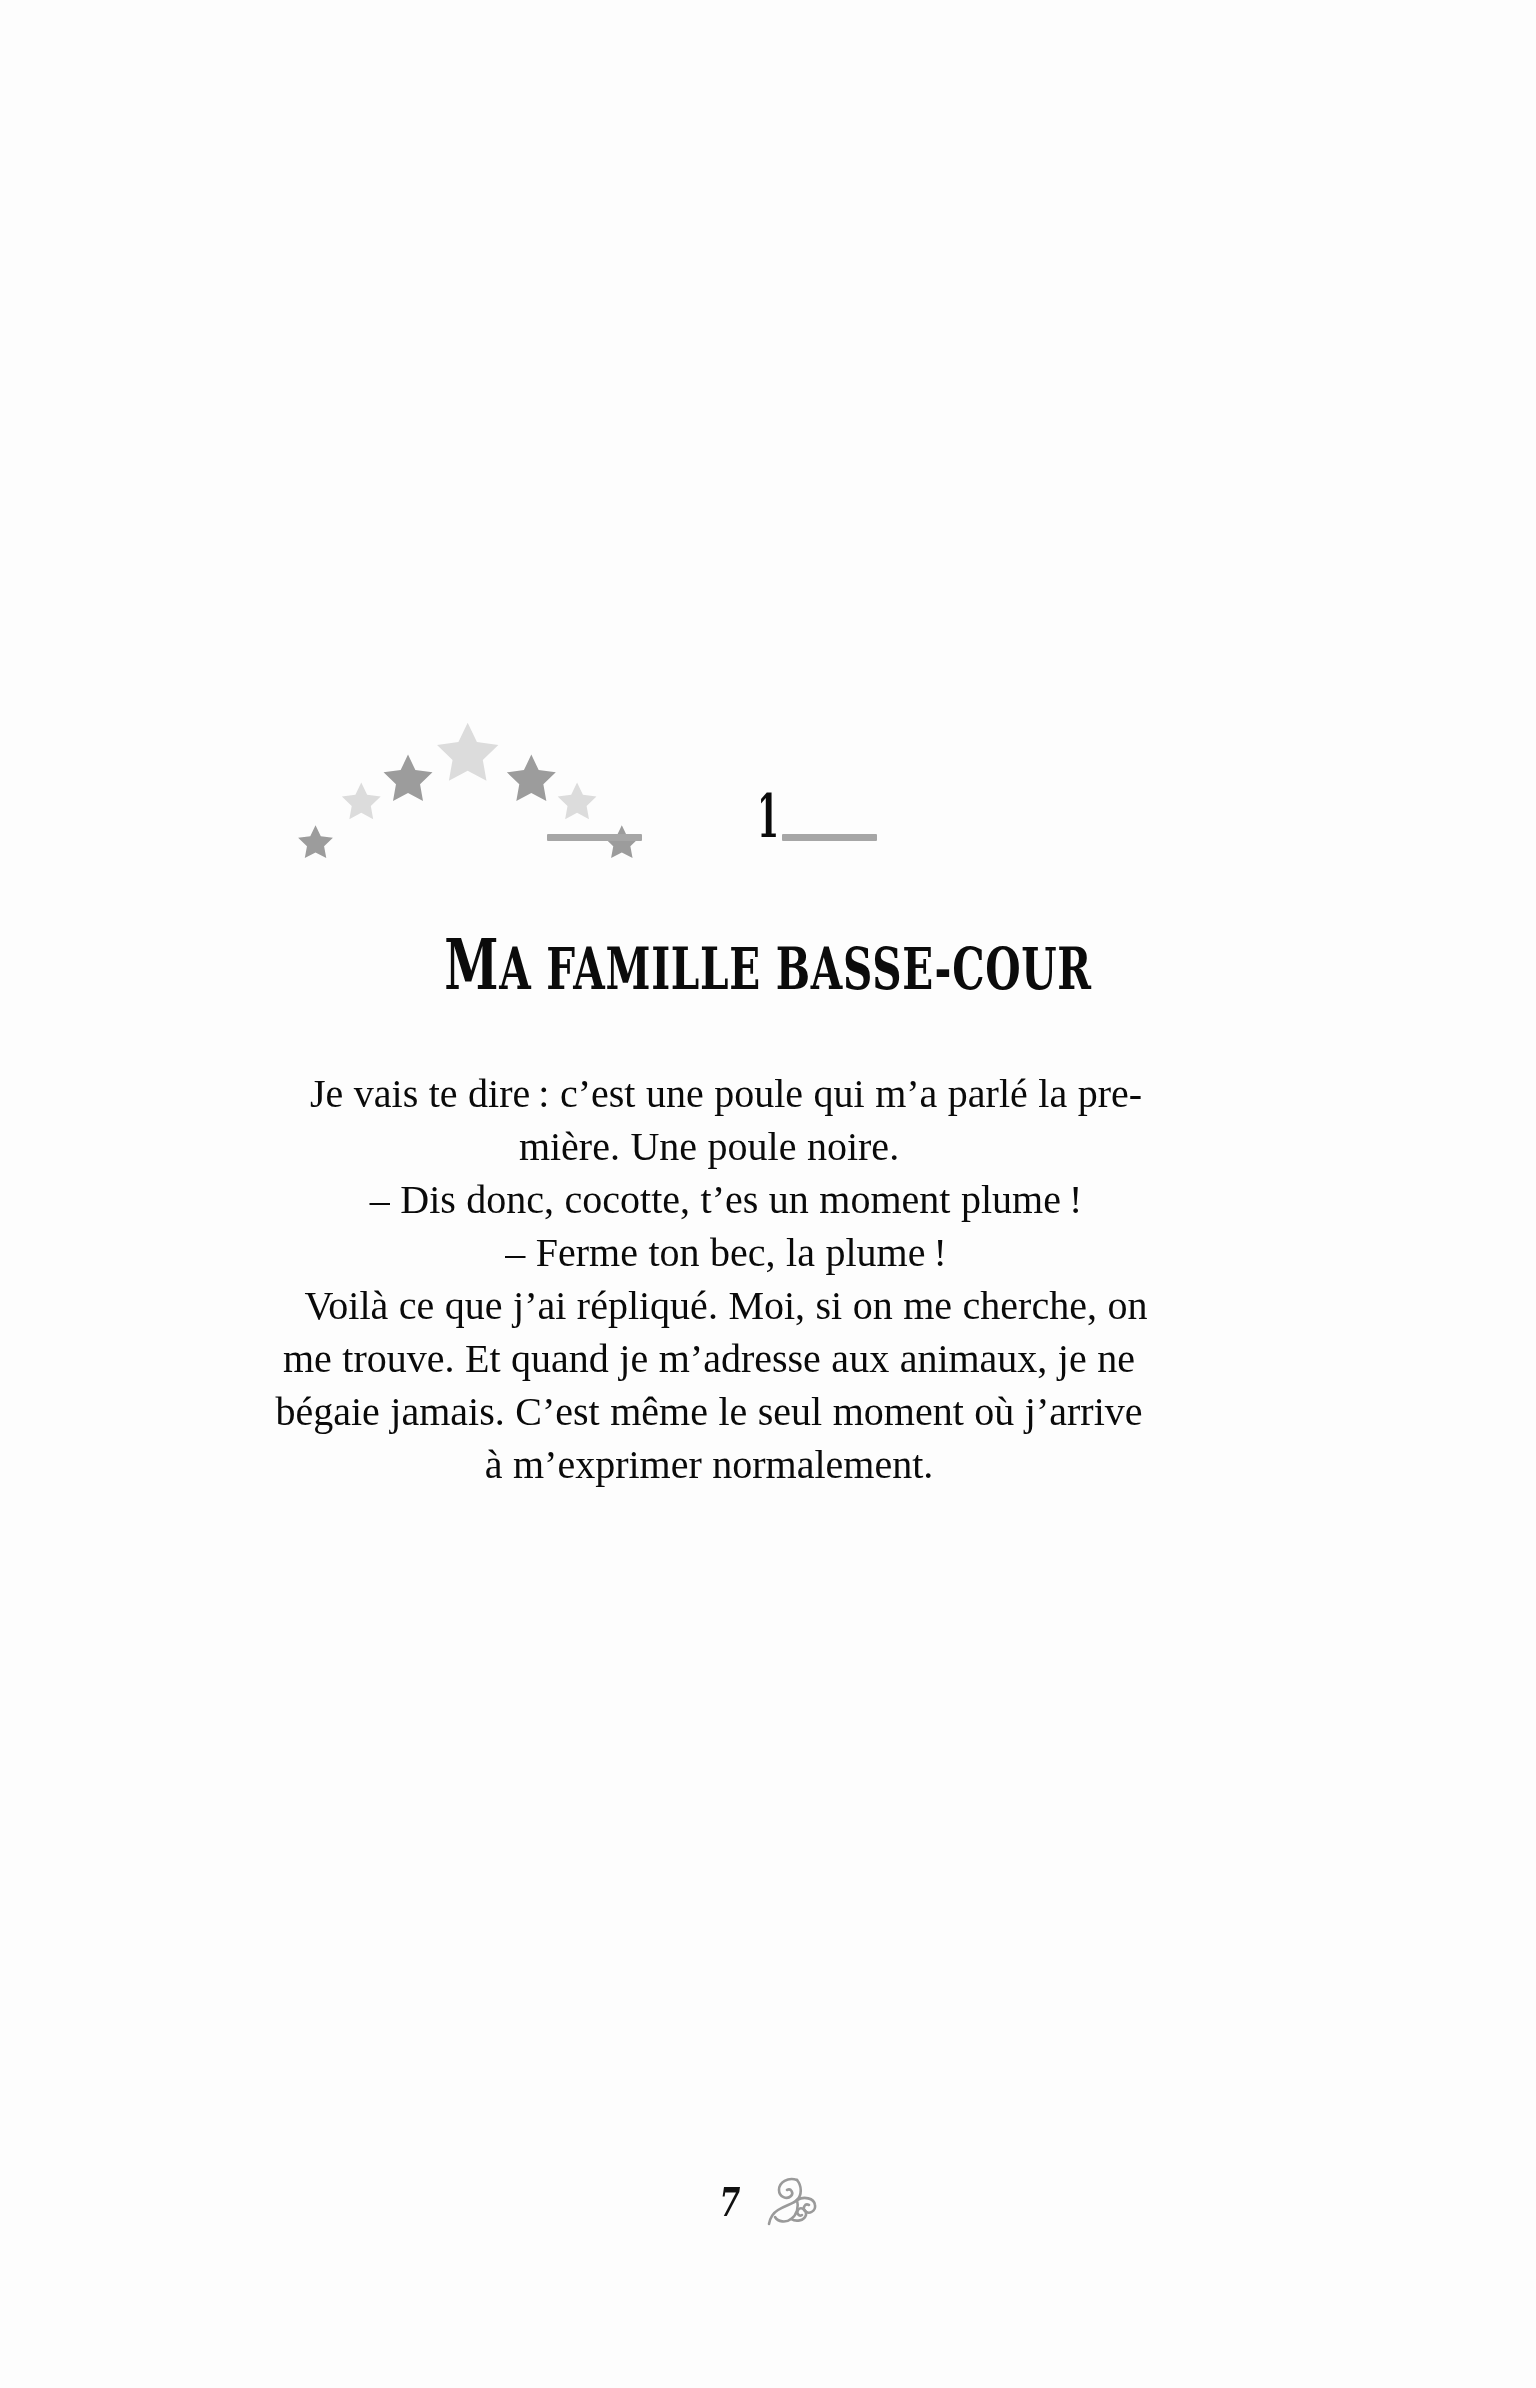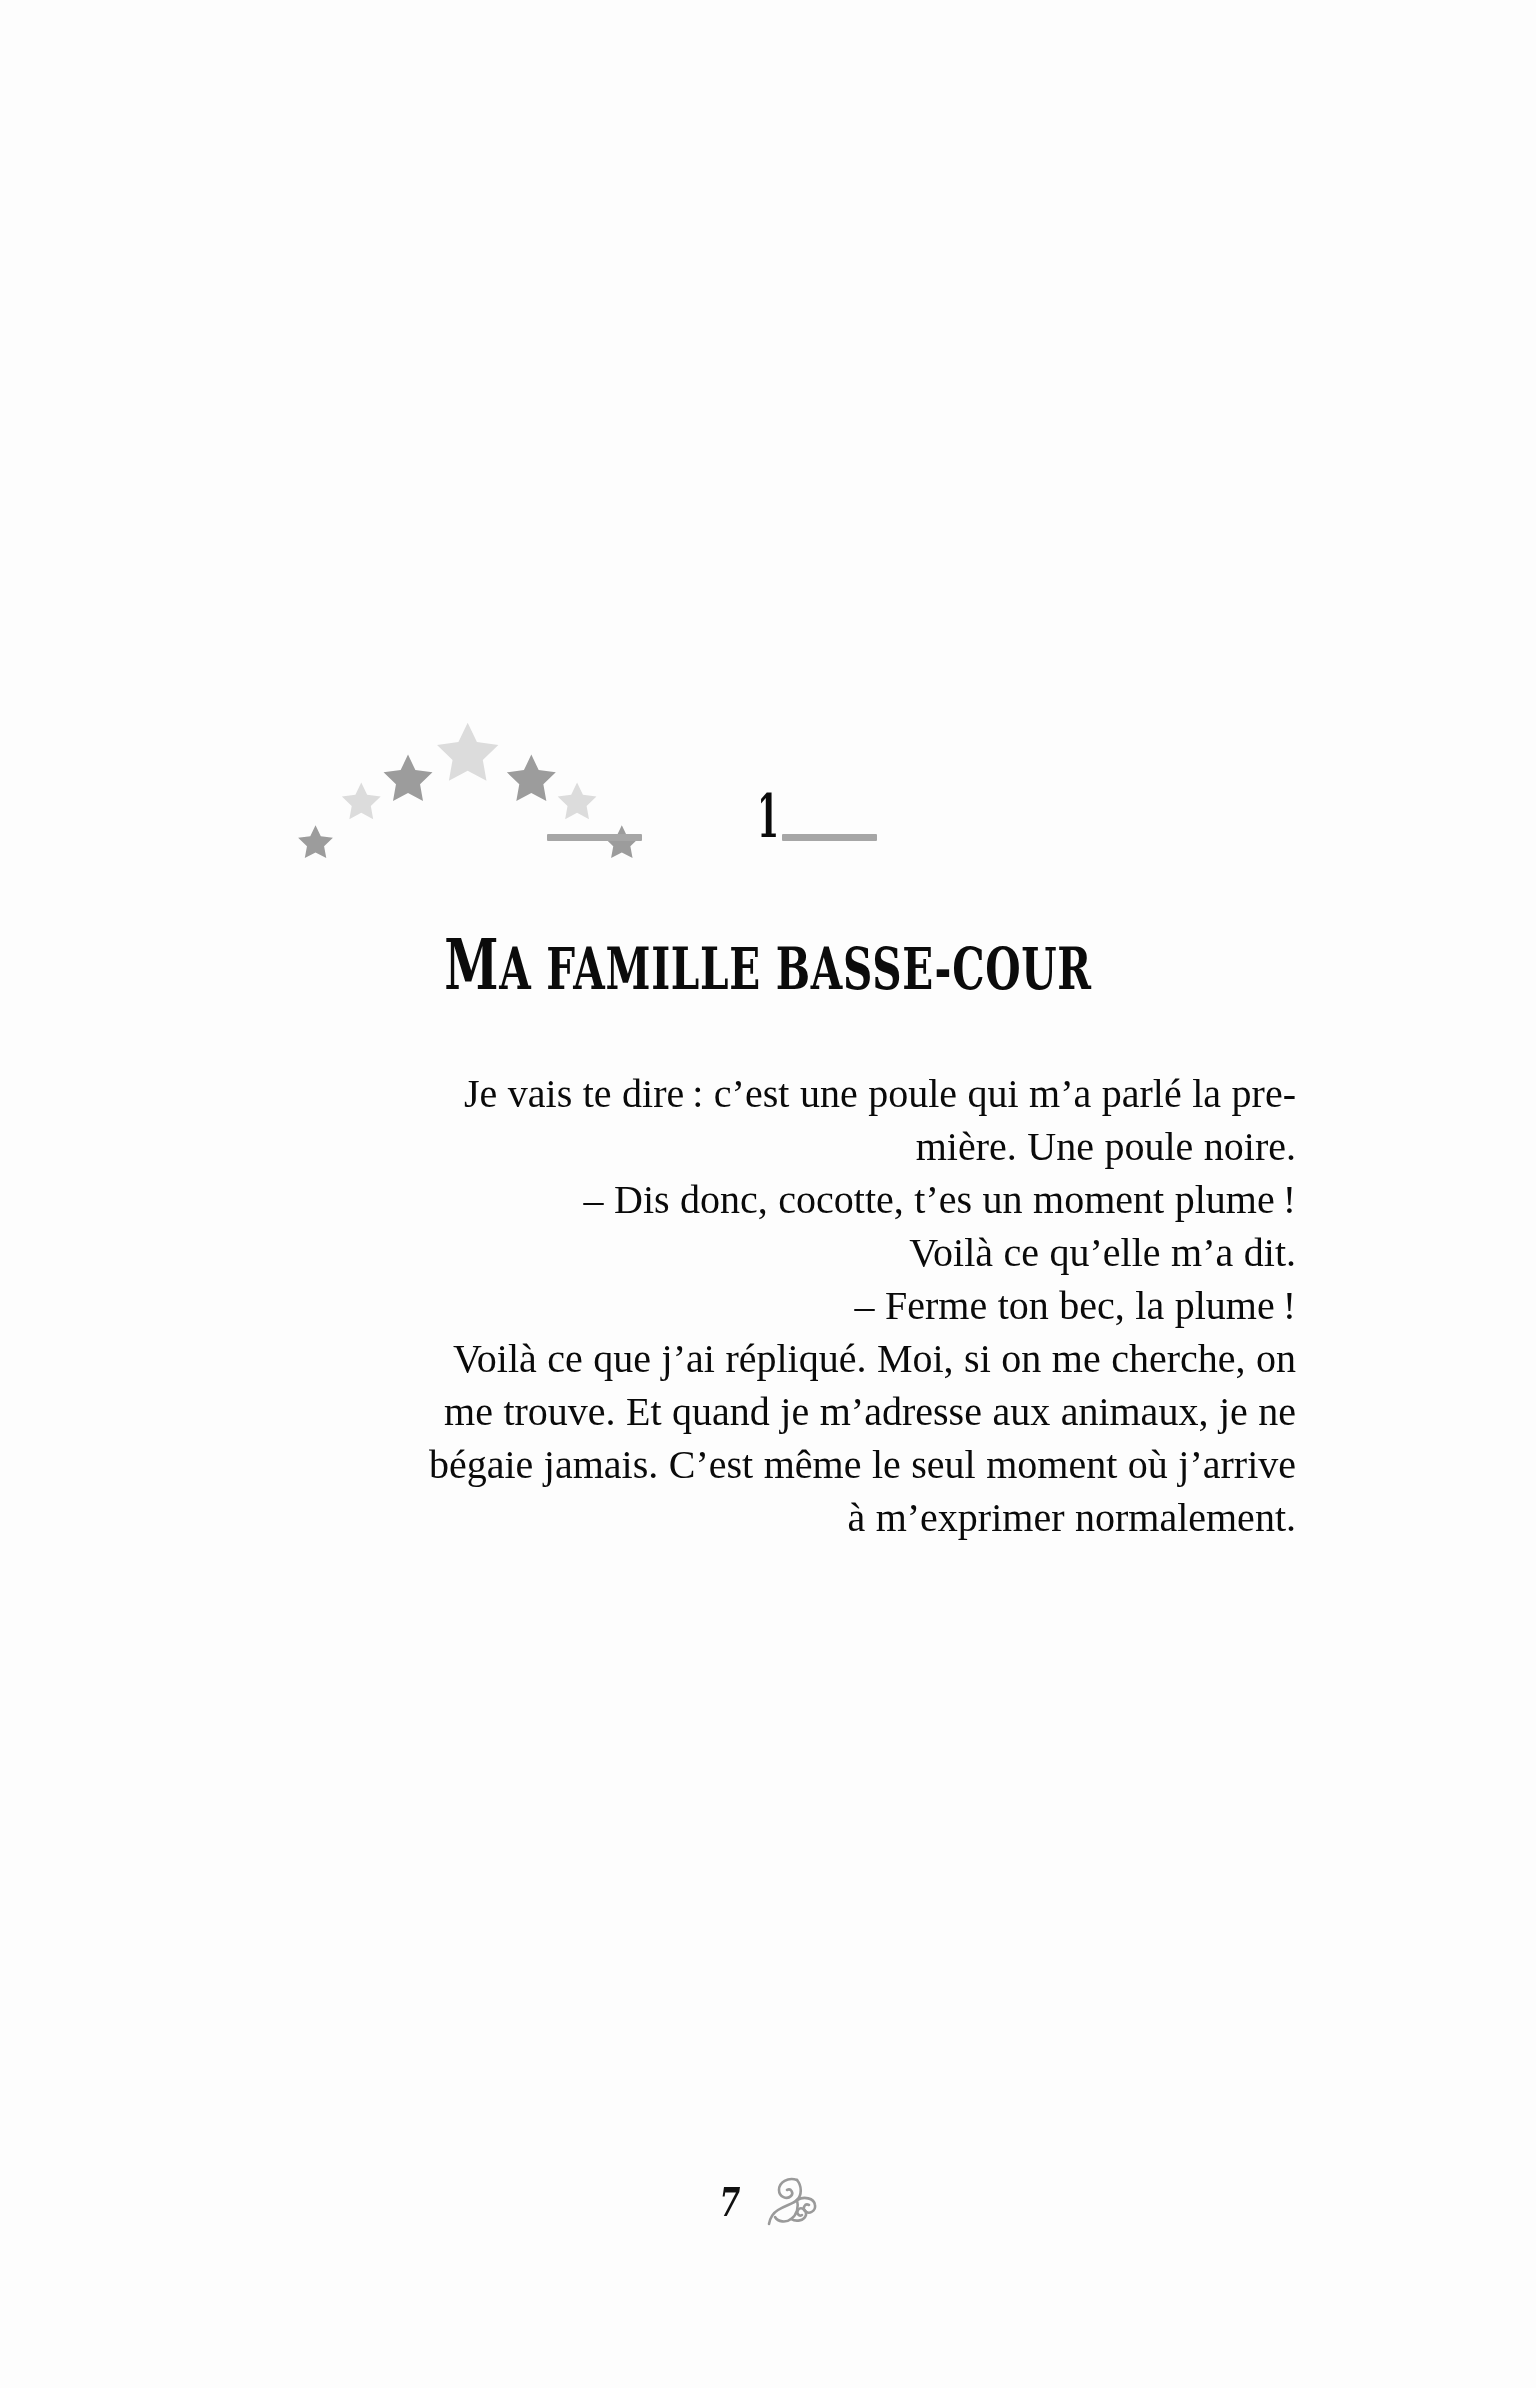--- a/index.html
+++ b/index.html
@@ -79,21 +79,21 @@
   
   .body-text {
     position: absolute;
     left: 122px;
     top: 1067px;
     width: 1174px;
     font-family: "Liberation Serif", "DejaVu Serif", serif;
     font-size: 40px;
     line-height: 53px;
     color: #0a0a0a;
-    text-align: right;
+    text-align: center;
     word-spacing: 0.5px;
   }
   .body-text p {
     margin: 0;
     text-indent: 34px;
     white-space: pre-wrap;
   }
 
   
   .footer {
@@ -148,21 +148,20 @@
 
   <div class="rule rule-left"></div>
   <div class="rule rule-right"></div>
 
   <h1 class="chapter-title"><span class="title-initial">M</span><span class="title-rest">a Famille Basse-Cour</span></h1>
 
   <div class="body-text">
     <p>Je vais te dire : c’est une poule qui m’a parlé la pre-
 mière. Une poule noire.</p>
     <p>– Dis donc, cocotte, t’es un moment plume !</p>
-    <p>Voilà ce qu’elle m’a dit.</p>
     <p>– Ferme ton bec, la plume !</p>
     <p>Voilà ce que j’ai répliqué. Moi, si on me cherche, on
 me trouve. Et quand je m’adresse aux animaux, je ne
 bégaie jamais. C’est même le seul moment où j’arrive
 à m’exprimer normalement.</p>
   </div>
 
   <div class="footer">
     <span class="page-number">7</span>
     <span class="footer-flourish">

